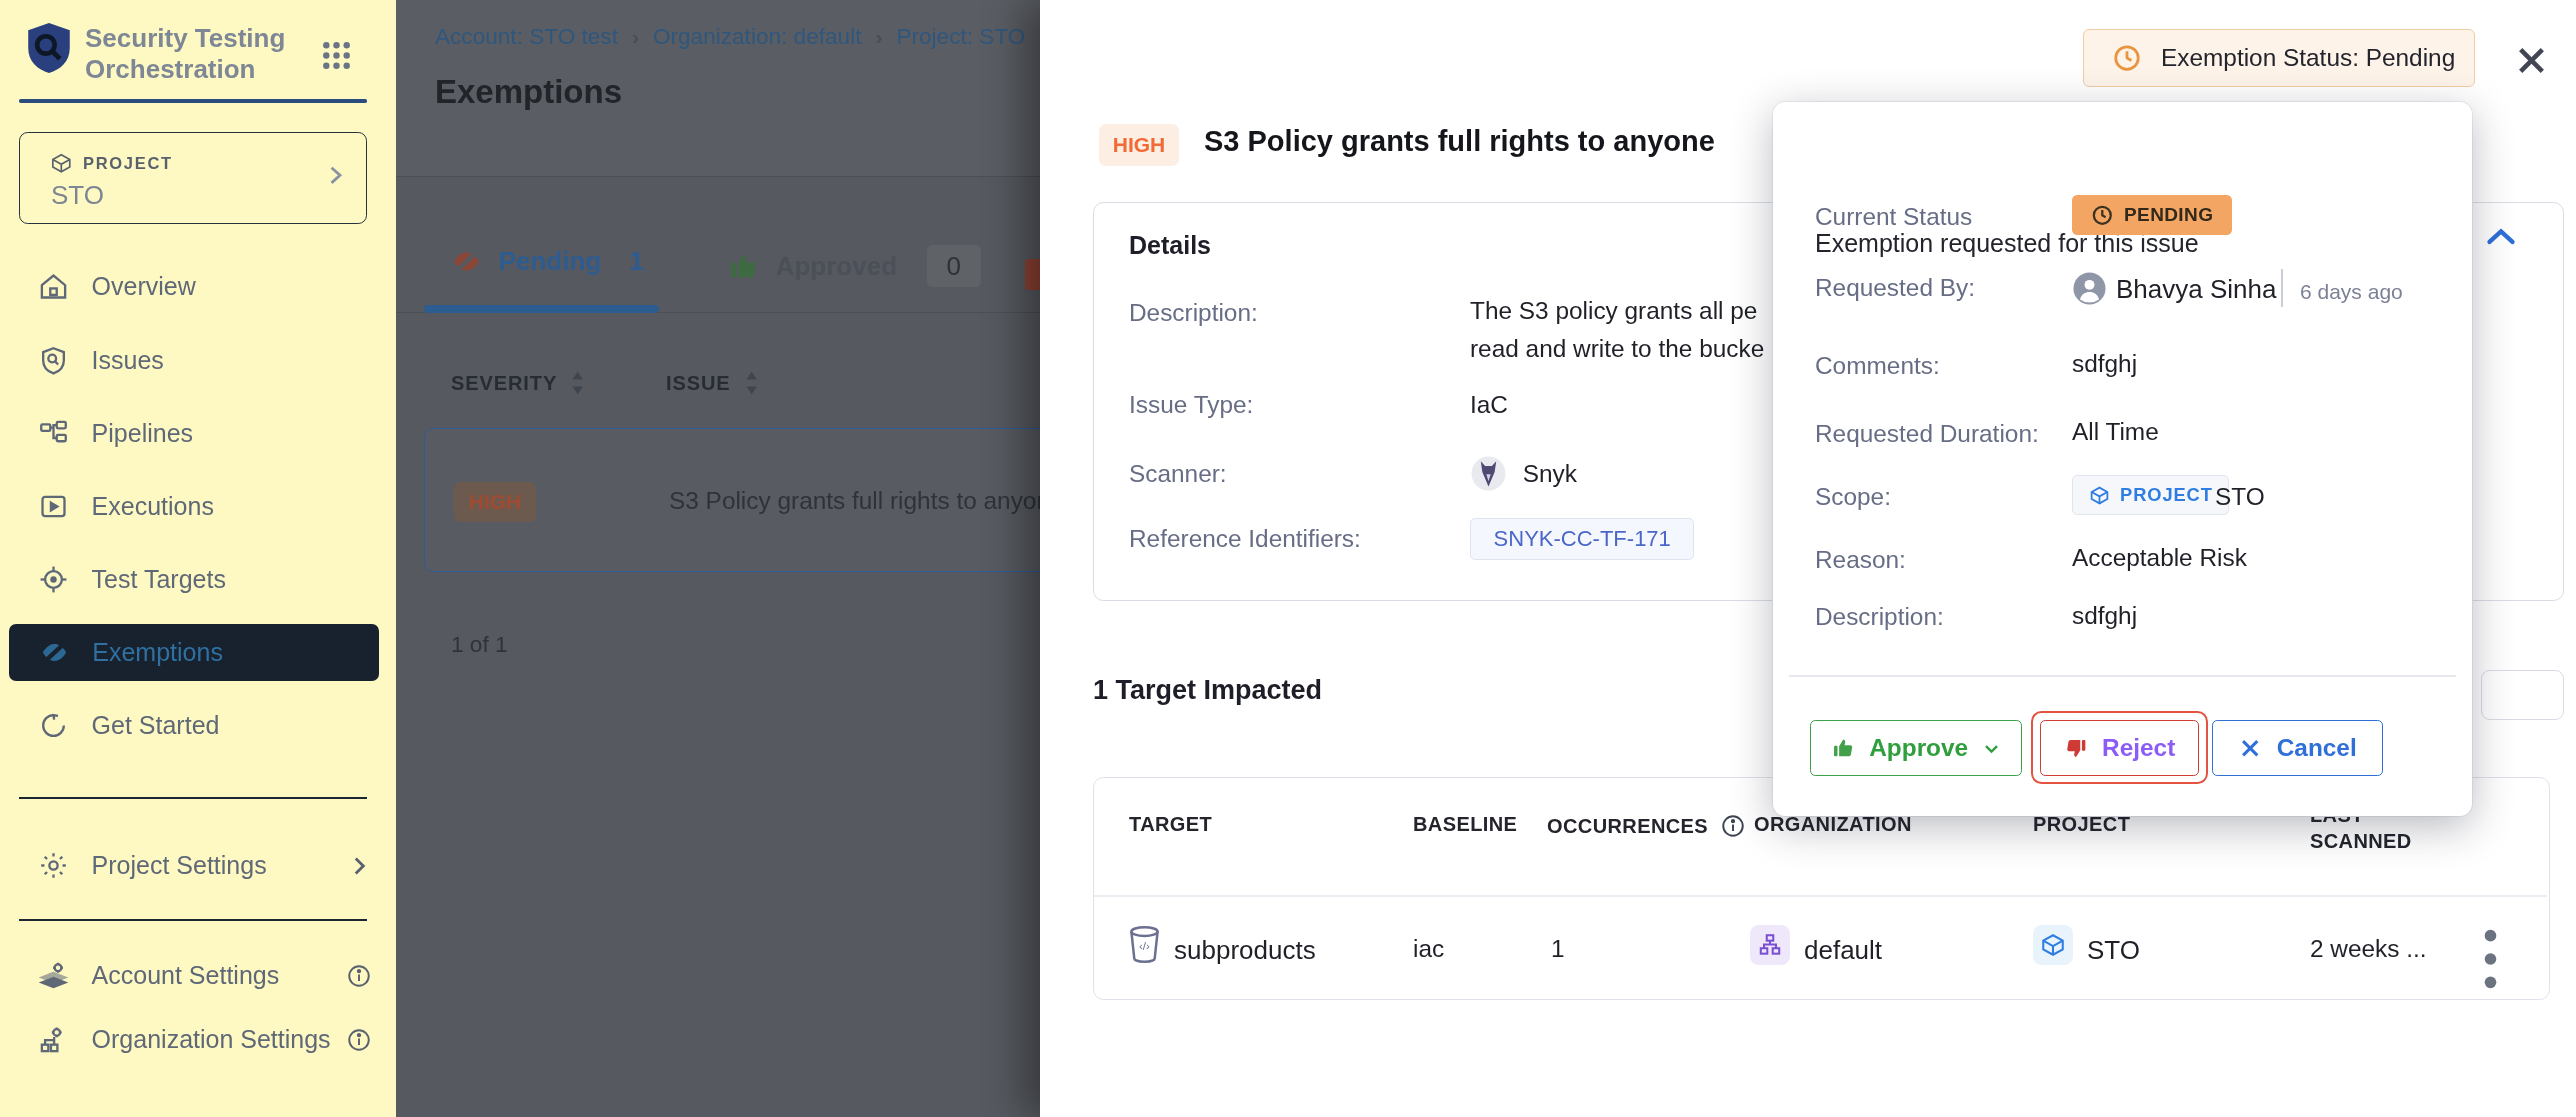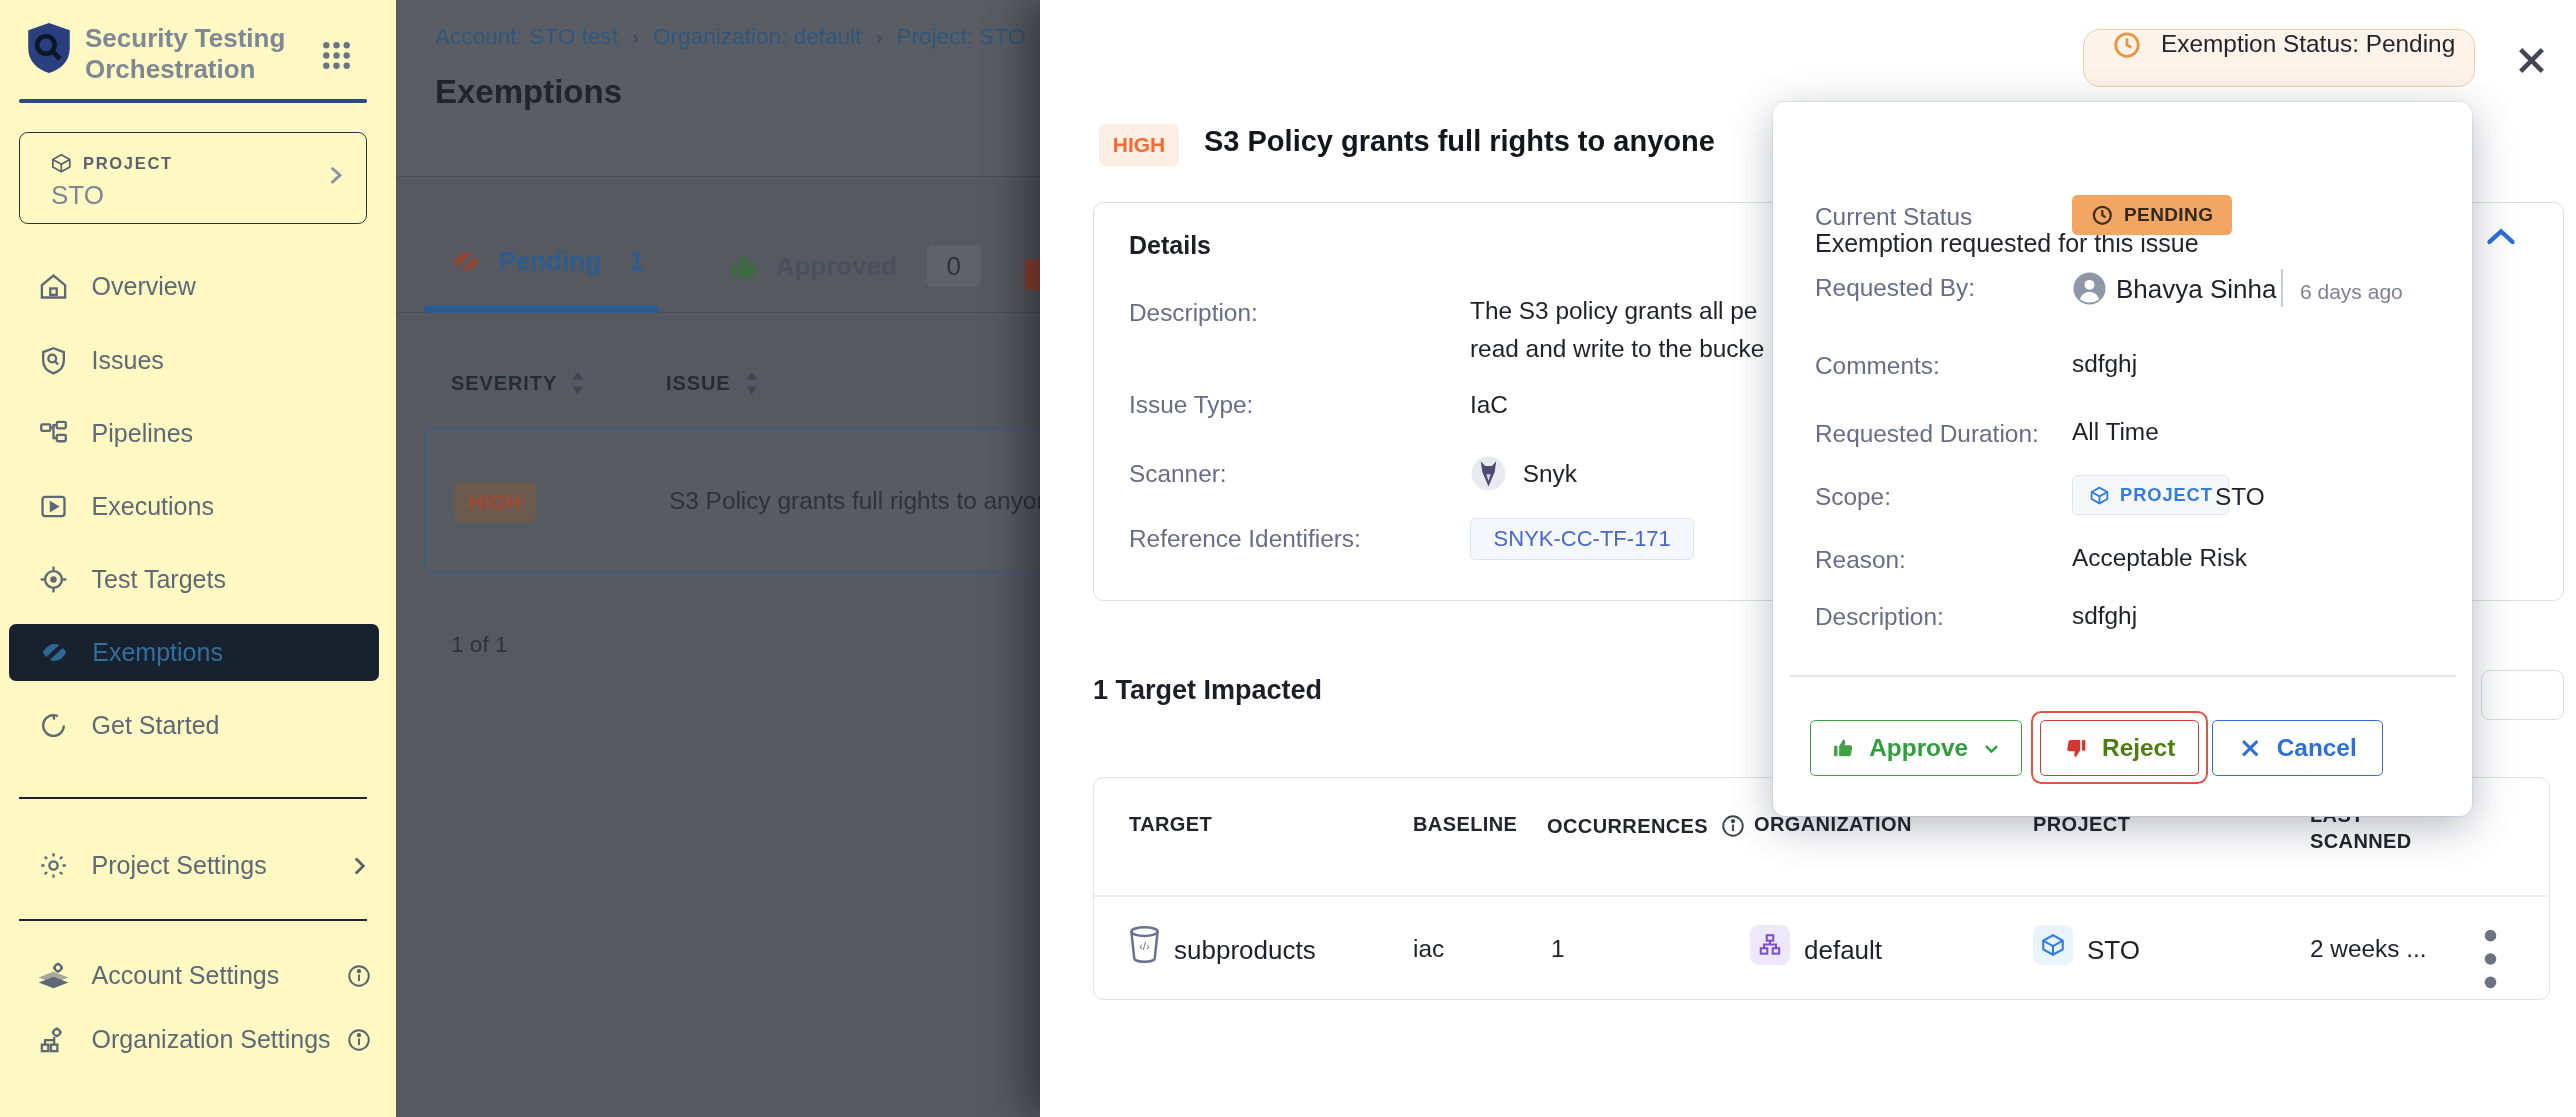--- a/index.html
+++ b/index.html
@@ -74,22 +74,22 @@
 
   
   .panel { position:absolute; left:1040px; top:0; width:1536px; height:1117px; background:#fff;
     z-index:2; box-shadow:-15.7px 0 38px rgba(0,0,0,0.38); }
   .sev-badge { position:absolute; left:59px; top:124px; width:80px; height:42px;
     background:#fceee2; border-radius:7px; display:flex; align-items:center; justify-content:center;
     font-size:21px; font-weight:700; color:#f26a35; }
   .detail-title { position:absolute; left:164px; top:125px; font-size:29px; font-weight:700;
     color:#15161b; }
   .status-btn { position:absolute; left:1043px; top:29px; width:392px; height:58px;
-    background:#fdf3e9; border:1.7px solid #f0cda4; border-radius:17px; display:flex;
-    gap:19px; padding-left:28px; cursor:pointer; }
+    background:#fdf3e9; border:1.7px solid #f0cda4; border-radius:6px; display:flex;
+    align-items:center; gap:19px; padding-left:28px; cursor:pointer; }
   .status-btn .clock { width:30px; height:30px; color:#e9953f; }
   .status-btn .sb-text { font-size:24.4px; color:#23242c; }
   .close-x { position:absolute; left:1473px; top:42px; width:37px; height:37px; color:#424654;
     cursor:pointer; }
 
   .details-card { position:absolute; left:53px; top:202px; width:1471px; height:399px;
     border:1.7px solid #dadce5; border-radius:10.4px; background:#fff; }
   .dc-heading { position:absolute; left:35px; top:28px; font-size:25px; font-weight:700;
     color:#1d1e27; }
   .dc-label { position:absolute; left:35px; font-size:24.4px; color:#676d85; }
@@ -137,21 +137,21 @@
     align-items:center; gap:10.4px; }
   .scope-chip .sc-txt { font-size:18.3px; font-weight:700; letter-spacing:0.9px; color:#2f7de1; }
   .scope-sto { position:absolute; left:442px; top:381px; font-size:24.4px; color:#1f2028; }
   .pp-divider { position:absolute; left:15.7px; top:573px; width:667px; height:1.7px; background:#e8e9ef; }
   .btn { position:absolute; top:618px; height:56px; border-radius:5.2px; background:#fff;
     display:flex; align-items:center; justify-content:center; gap:14px; cursor:pointer;
     font-size:24.4px; font-weight:700; }
   .btn-approve { left:37px; width:212px; border:1.7px solid #3da44b; color:#2f9e3d; }
   .btn-reject-ring { position:absolute; left:258px; top:609px; width:177px; height:73px;
     border:2.6px solid #e4533f; border-radius:10.4px; }
-  .btn-reject { left:267px; width:159px; border:1.7px solid #d23c35; color:#4d7c0f; }
+  .btn-reject { left:267px; width:159px; border:1.7px solid #d23c35; color:#8b5cf6; }
   .btn-cancel { left:439px; width:171px; border:1.7px solid #2e6fd8; color:#2e6fd8; }
   .ic-20 { width:24.4px; height:24.4px; }
   svg { display:block; }
 </style>
 </head>
 <body>
 
 <div class="canvas">
 
   <aside class="sidebar">

